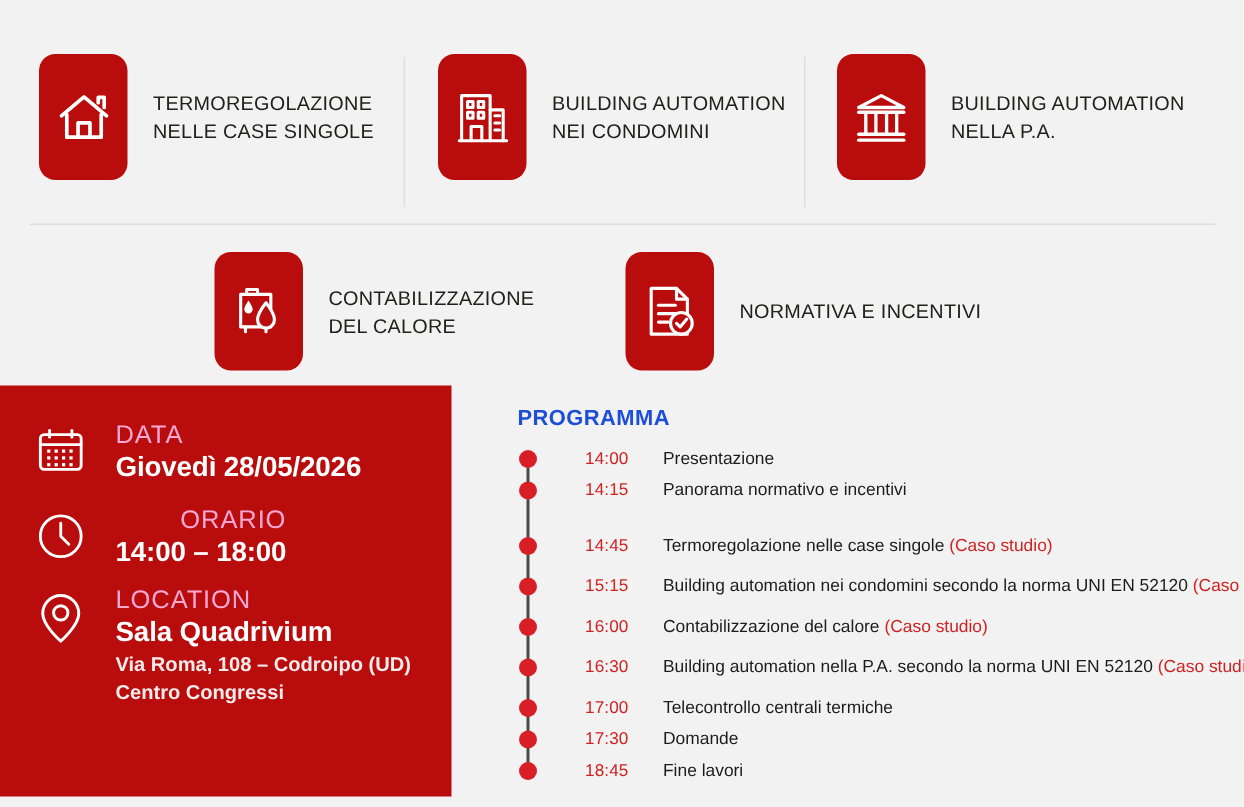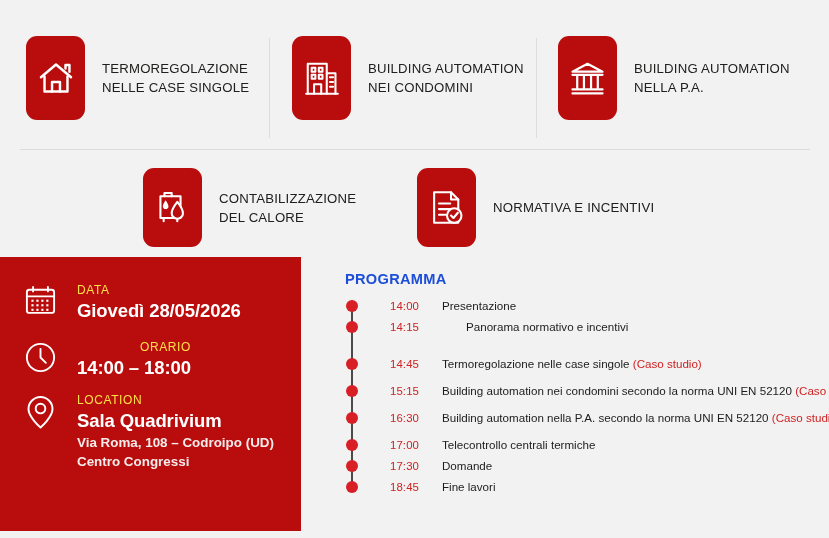--- a/index.html
+++ b/index.html
@@ -66,22 +66,22 @@
     background:#b90c0c;
     padding:23px 20px 0 24px;
   }
   .info-item { display:flex; align-items:flex-start; }
   #info-0 { margin-top:2px; }
   #info-1 { margin-top:16px;text-align:right; }
   #info-2 { margin-top:12px; }
   .info-icon { width:44px; flex:0 0 44px; display:flex; justify-content:flex-start; padding-top:2px; }
   .info-text { color:#ffffff; padding-left:9px; }
   .info-title {
-    font-size:12px; letter-spacing:0.6px; font-weight:400;
-    color:#fde047; line-height:16px;
+    font-size:17px; letter-spacing:0.6px; font-weight:400;
+    color:#f9a8d4; line-height:16px;
   }
   .info-value {
     font-size:18.5px; font-weight:700; line-height:24px; color:#ffffff;
     letter-spacing:-0.1px; margin-top:1px;
   }
   .info-sub {
     font-size:13.4px; font-weight:700; line-height:19px; color:#f7ecec;
   }
 
   
@@ -280,37 +280,42 @@
 
     <div class="program">
       <div class="program-title">PROGRAMMA</div>
       <div class="timeline" id="timeline">
         <div class="timeline-rail"></div>
       <div class="prog-row" style="margin-top: 0px;">
             <div class="dot"></div>
             <div class="prog-time">14:00</div>
             <div class="prog-desc"><span>Presentazione</span></div>
           </div>
-          <div class="prog-row" style="margin-top: 6px; gap: 24px;">
+          <div class="prog-row" style="margin-top: 6px;">
             <div class="dot"></div>
             <div class="prog-time">14:15</div>
             <div class="prog-desc"><span>Panorama normativo e incentivi</span></div>
           </div>
           <div class="prog-row" style="margin-top: 22px;">
             <div class="dot"></div>
             <div class="prog-time">14:45</div>
             <div class="prog-desc"><span>Termoregolazione nelle case singole</span> <span class="caso">(Caso studio)</span></div>
           </div>
           <div class="prog-row" style="margin-top: 12px;">
             <div class="dot"></div>
             <div class="prog-time">15:15</div>
             <div class="prog-desc"><span>Building automation nei condomini secondo la norma UNI EN 52120</span> <span class="caso">(Caso studio)</span></div>
           </div>
           <div class="prog-row" style="margin-top: 12px;">
             <div class="dot"></div>
+            <div class="prog-time">16:00</div>
+            <div class="prog-desc"><span>Contabilizzazione del calore</span> <span class="caso">(Caso studio)</span></div>
+          </div>
+          <div class="prog-row" style="margin-top: 12px;">
+            <div class="dot"></div>
             <div class="prog-time">16:30</div>
             <div class="prog-desc"><span>Building automation nella P.A. secondo la norma UNI EN 52120</span> <span class="caso">(Caso studio)</span></div>
           </div>
           <div class="prog-row" style="margin-top: 12px;">
             <div class="dot"></div>
             <div class="prog-time">17:00</div>
             <div class="prog-desc"><span>Telecontrollo centrali termiche</span></div>
           </div>
           <div class="prog-row" style="margin-top: 6px;">
             <div class="dot"></div>

